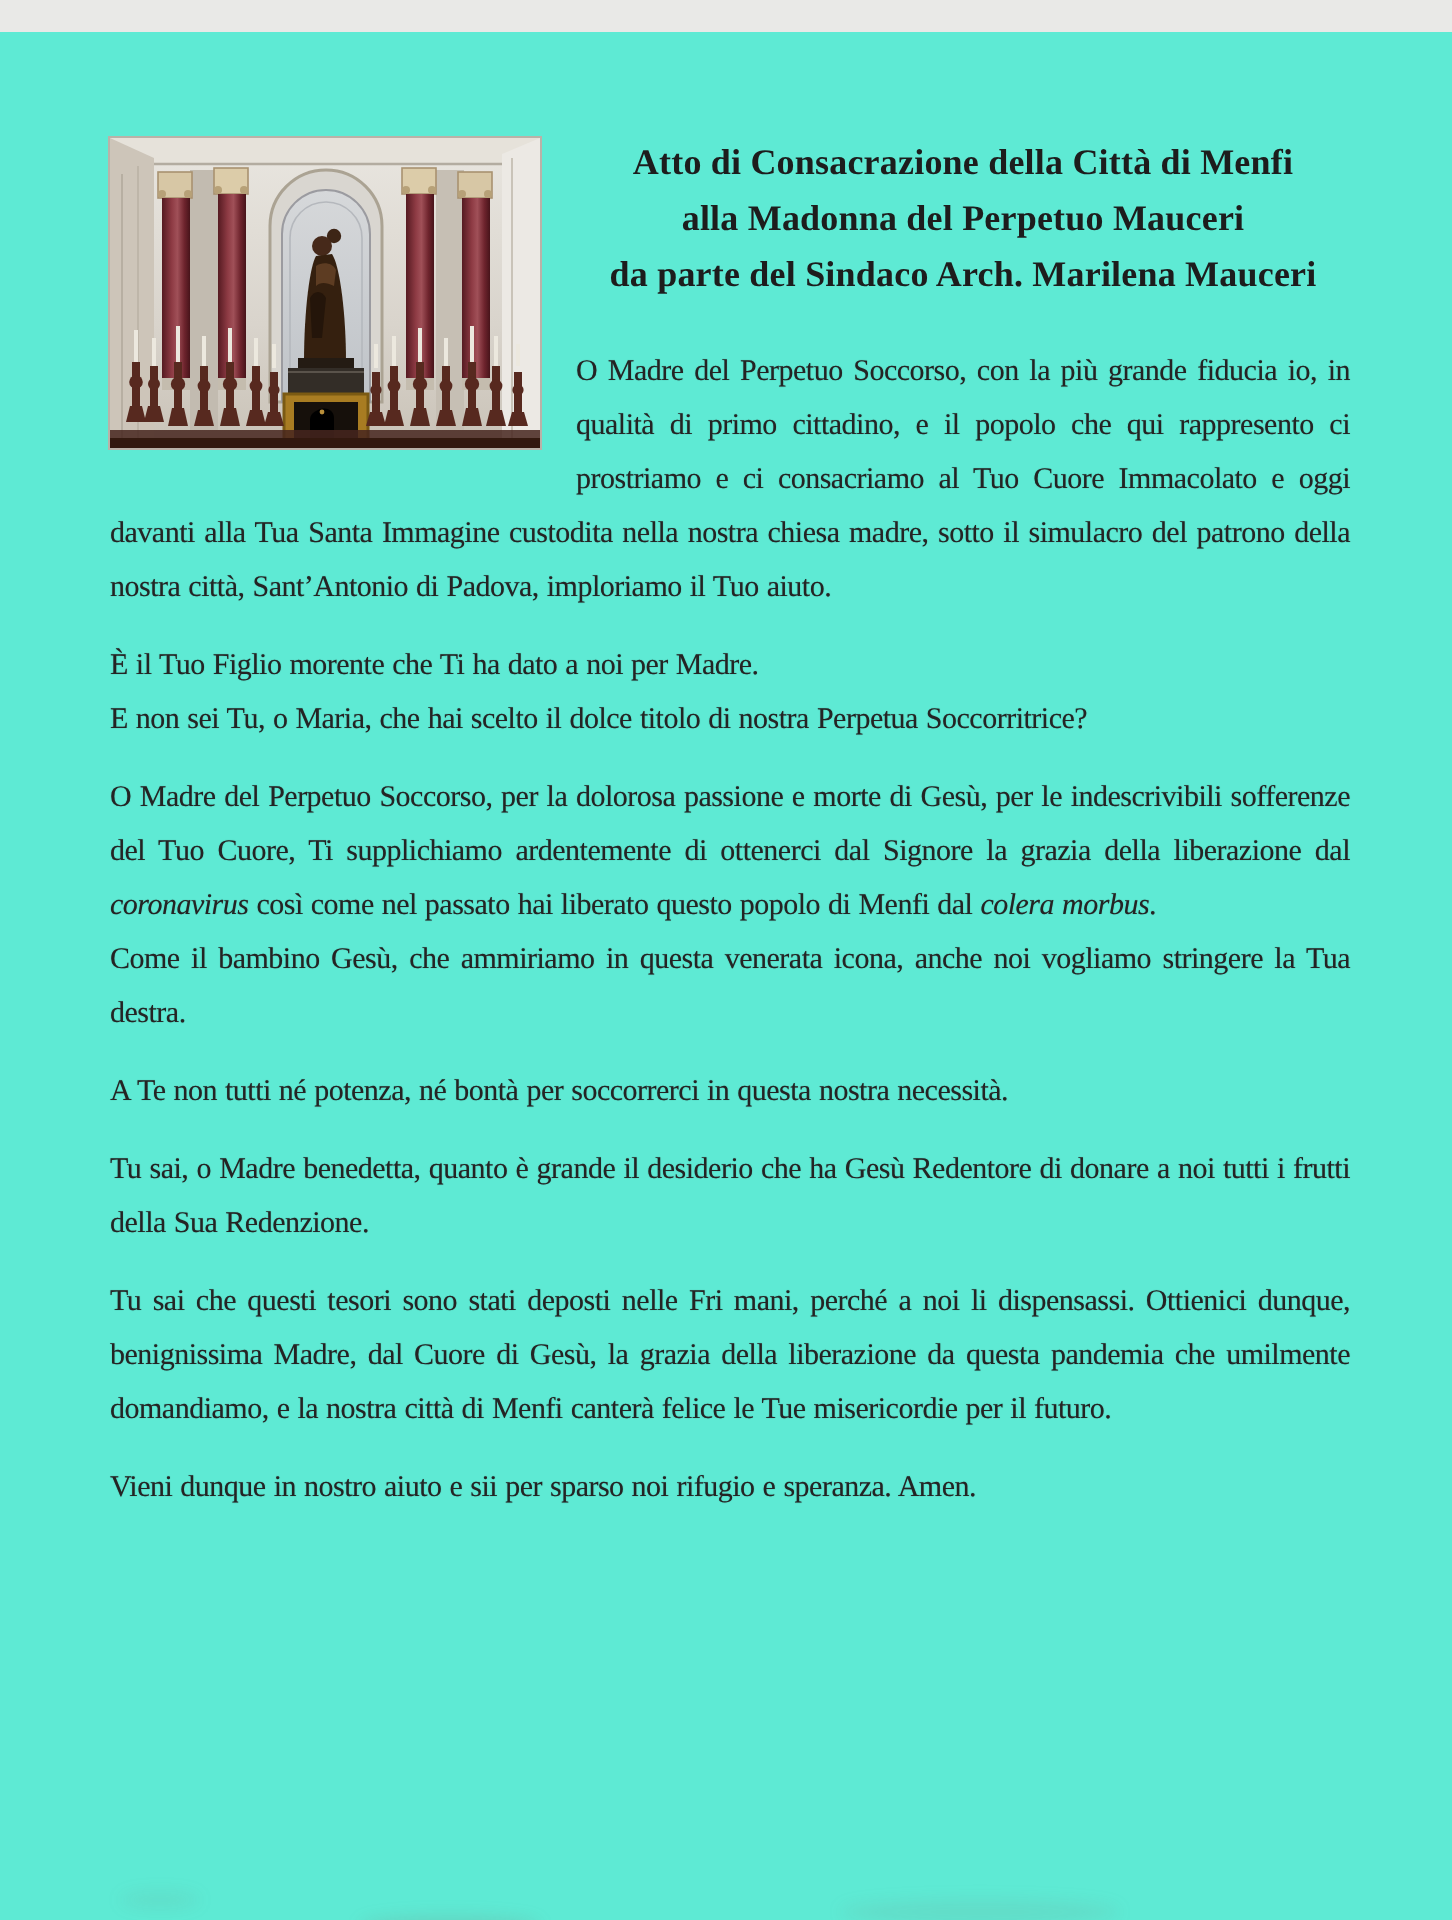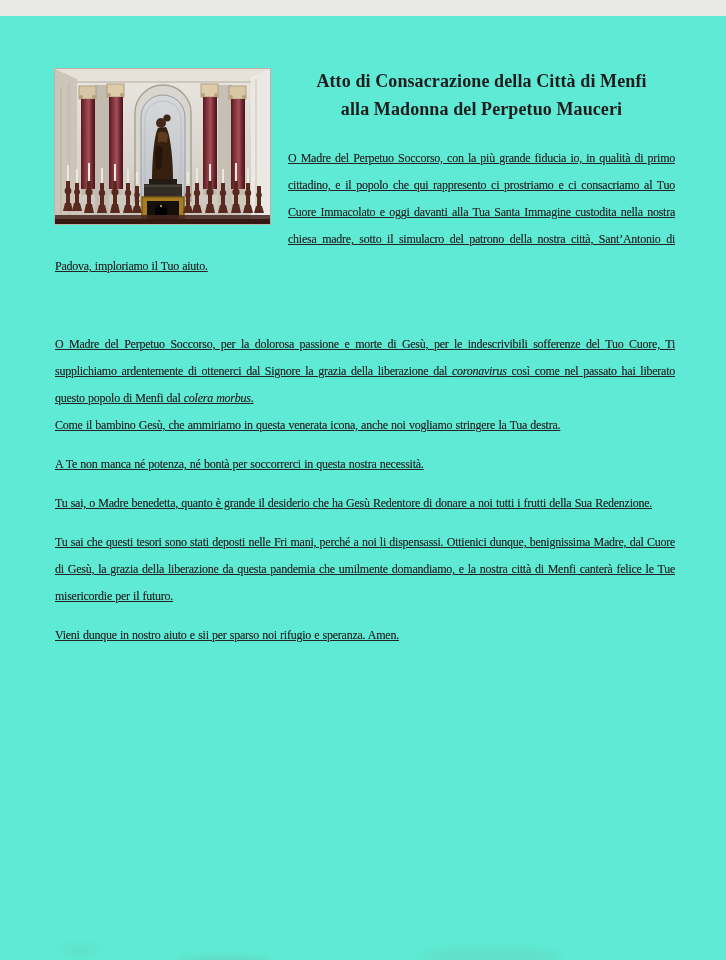--- a/index.html
+++ b/index.html
@@ -30,28 +30,27 @@
     margin-bottom:22px;
     text-align:center;
     font-weight:bold;
     font-size:18px;
     line-height:28px;
     color:#1d1d1d;
     letter-spacing:0.1px;
   }
   .body-par{
     margin:12px 0 0 0;
-    font-size:12px;
+    font-size:15px;
     line-height:27px;
     text-align:justify;
     letter-spacing:-0.25px;
     word-spacing:0.5px;
     color:#242424;
     text-shadow:0 0 0.5px rgba(40,40,40,0.45);
-    text-decoration:underline;
   }
   .body-par:first-of-type{margin-top:0;}
   .it{font-style:italic;}
   
   .smudge{position:absolute;border-radius:50%;filter:blur(4px);pointer-events:none;}
   .s1{left:180px;bottom:4px;width:90px;height:10px;background:rgba(120,115,108,0.18);}
   .s2{left:420px;bottom:10px;width:140px;height:12px;background:rgba(130,125,118,0.12);}
   .s3{left:60px;bottom:18px;width:40px;height:8px;background:rgba(120,115,108,0.10);}
 </style>
 </head>
@@ -232,27 +231,28 @@
         </g>
 
         <rect x="0" y="146" width="215" height="9" fill="#46261e" opacity="0.85"></rect>
         <rect x="0" y="150" width="215" height="5" fill="#33190f"></rect>
       </svg>
     </div>
 
     <div class="title-block">
       <div>Atto di Consacrazione della Città di Menfi</div>
       <div>alla Madonna del Perpetuo Mauceri</div>
+      <div>da parte del Sindaco Arch. Marilena Mauceri</div>
     </div>
 
     <div>
         <p class="body-par"><span>O Madre del Perpetuo Soccorso, con la più grande fiducia io, in qualità di primo cittadino, e il popolo che qui rappresento ci prostriamo e ci consacriamo al Tuo Cuore Immacolato e oggi davanti alla Tua Santa Immagine custodita nella nostra chiesa madre, sotto il simulacro del patrono della nostra città, Sant’Antonio di Padova, imploriamo il Tuo aiuto.</span></p>
-        <p class="body-par"><br></p>
+        <p class="body-par"><span>È il Tuo Figlio morente che Ti ha dato a noi per Madre.</span><br><span>E non sei Tu, o Maria, che hai scelto il dolce titolo di nostra Perpetua Soccorritrice?</span></p>
         <p class="body-par"><span>O Madre del Perpetuo Soccorso, per la dolorosa passione e morte di Gesù, per le indescrivibili sofferenze del Tuo Cuore, Ti supplichiamo ardentemente di ottenerci dal Signore la grazia della liberazione dal </span><span class="it">coronavirus</span><span> così come nel passato hai liberato questo popolo di Menfi dal </span><span class="it">colera morbus</span><span>.</span><br><span>Come il bambino Gesù, che ammiriamo in questa venerata icona, anche noi vogliamo stringere la Tua destra.</span></p>
-        <p class="body-par"><span>A Te non manca né potenza, né bontà per soccorrerci in questa nostra necessità.</span></p>
+        <p class="body-par"><span>A Te non tutti né potenza, né bontà per soccorrerci in questa nostra necessità.</span></p>
         <p class="body-par"><span>Tu sai, o Madre benedetta, quanto è grande il desiderio che ha Gesù Redentore di donare a noi tutti i frutti della Sua Redenzione.</span></p>
         <p class="body-par"><span>Tu sai che questi tesori sono stati deposti nelle Fri mani, perché a noi li dispensassi. Ottienici dunque, benignissima Madre, dal Cuore di Gesù, la grazia della liberazione da questa pandemia che umilmente domandiamo, e la nostra città di Menfi canterà felice le Tue misericordie per il futuro.</span></p>
         <p class="body-par"><span>Vieni dunque in nostro aiuto e sii per sparso noi rifugio e speranza. Amen.</span></p>
       </div>
 
   </div>
 
   <div class="smudge s1"></div>
   <div class="smudge s2"></div>
   <div class="smudge s3"></div>

